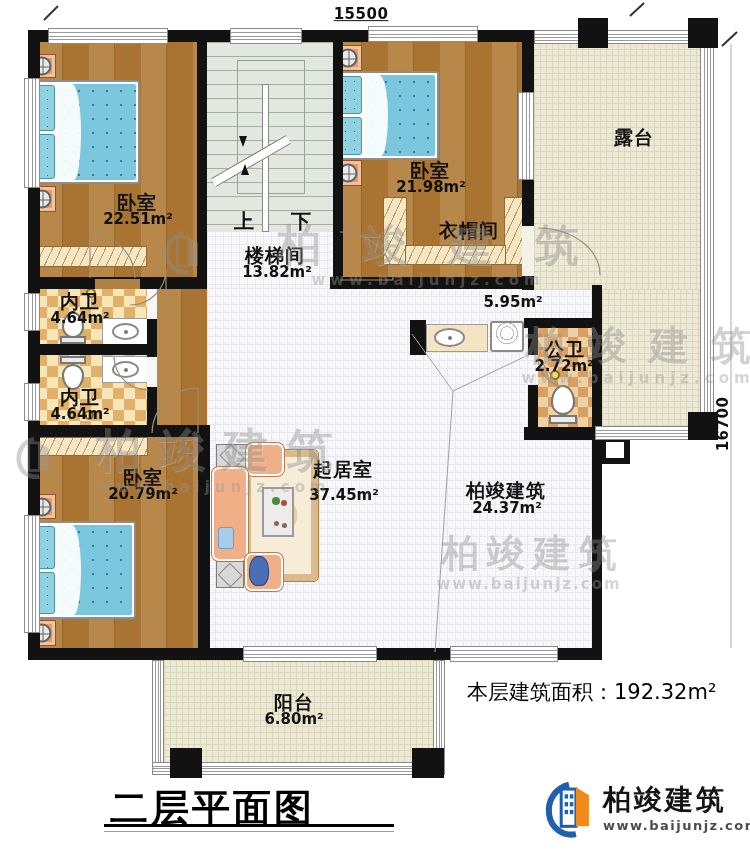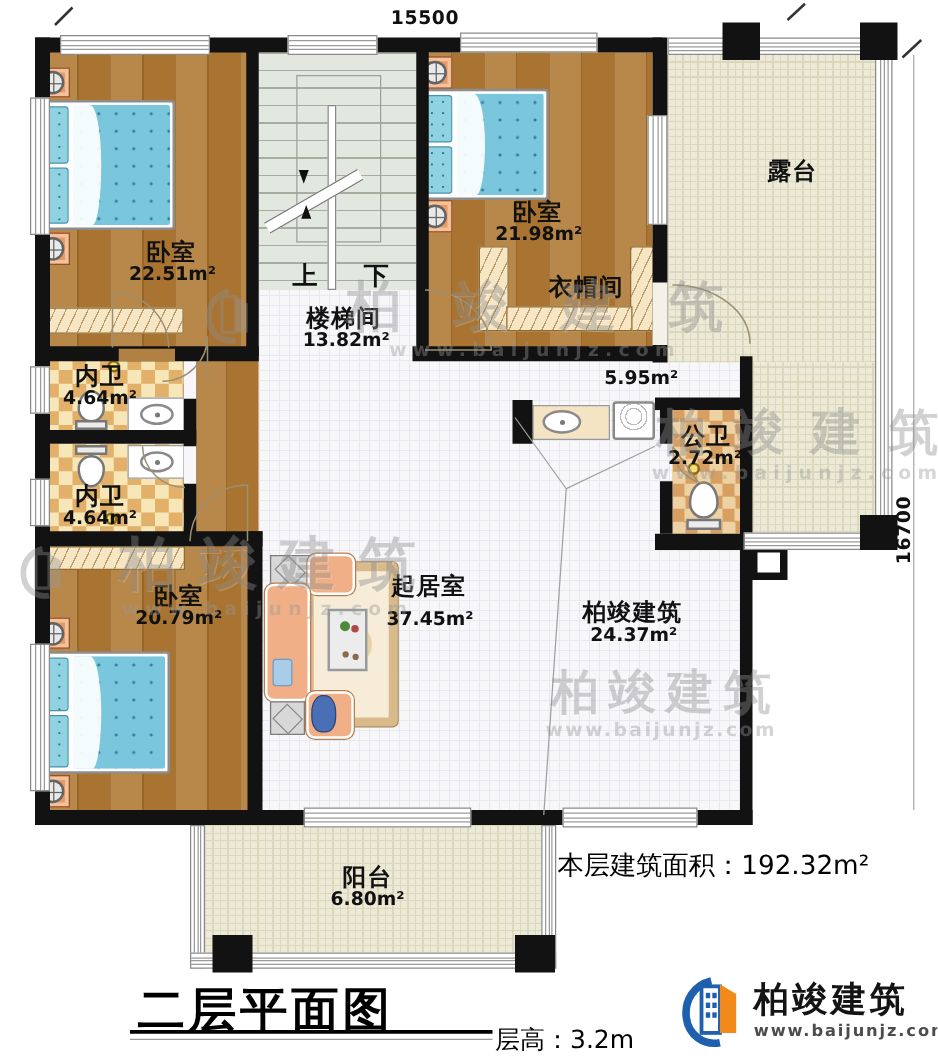--- a/index.html
+++ b/index.html
@@ -84,21 +84,21 @@
   .wm{position:absolute;z-index:7;display:flex;align-items:center;gap:12px;opacity:.40;pointer-events:none;}
   .wm-col{display:flex;flex-direction:column;align-items:center;}
   .wm-chars{font-weight:bold;color:#8d8d8d;text-shadow:1px 1px 0 rgba(255,255,255,.5);}
   .wm-url{font-weight:bold;color:#989898;letter-spacing:5px;margin-top:-4px;font-size:15px;}
   
   .title-cn{position:absolute;z-index:6;font-weight:bold;font-size:38px;letter-spacing:3px;color:#000;}
   .title-scale{position:absolute;z-index:6;font-size:33px;color:#000;letter-spacing:1px;}
   .uline{position:absolute;z-index:6;background:#000;}
   .uline2{position:absolute;z-index:6;background:#9a9a9a;}
   .fheight{position:absolute;z-index:6;font-size:20px;color:#000;font-weight:500;}
-  .areanote{position:absolute;z-index:6;font-size:21px;color:#000;font-weight:500;}
+  .areanote{position:absolute;z-index:6;font-size:21px;color:#000;font-weight:500;margin-left:21px;}
   .logo{position:absolute;z-index:6;display:flex;align-items:center;gap:8px;}
   .logo-text .brand{font-size:28px;font-weight:bold;color:#141414;letter-spacing:3px;line-height:1;}
   .logo-text .url{font-size:13px;font-weight:bold;color:#4c4c4c;letter-spacing:1.5px;margin-top:4px;}
   svg.overlay{position:absolute;left:0;top:0;z-index:5;pointer-events:none;}
 </style>
 </head>
 <body>
 
 <div id="canvas">
 
@@ -270,21 +270,21 @@
       <path d="M412,334 L453,391"></path>
     </g>
     <g stroke="#333" stroke-width="2">
       <line x1="44" y1="20" x2="58" y2="6"></line>
       <line x1="630" y1="16" x2="644" y2="3"></line>
       <line x1="722" y1="46" x2="737" y2="32"></line>
     </g>
     <line x1="731" y1="44" x2="731" y2="648" stroke="#aaa" stroke-width="1"></line>
   </svg>
 
-  <div class="label dim" style="left:340px;top:15px;">15500</div>
+  <div class="label dim" style="left:361px;top:15px;text-decoration:underline;">15500</div>
   <div class="label dim vert" style="left:724px;top:424px;">16700</div>
 
   <div class="label rname" style="left:137px;top:203px;">卧室</div>
   <div class="label rarea" style="left:138px;top:220px;">22.51m²</div>
 
   <div class="label updown" style="left:244px;top:221px;">上</div>
   <div class="label updown" style="left:301px;top:221px;">下</div>
   <div class="label rname" style="left:275px;top:256px;">楼梯间</div>
   <div class="label rarea" style="left:277px;top:273px;">13.82m²</div>
 
@@ -348,21 +348,20 @@
     <div class="wm-col" style="flex:1;">
       <div class="wm-chars" style="font-size:38px;letter-spacing:8px;margin-right:-8px;">柏竣建筑</div>
       <div class="wm-url" style="letter-spacing:2px;">www.baijunjz.com</div>
     </div>
   </div>
 
   <div class="areanote" style="left:446px;top:678px;">本层建筑面积：192.32m²</div>
   <div class="title-cn" style="left:110px;top:783px;">二层平面图</div>
   <div class="uline" style="left:104px;top:824px;width:290px;height:3px;"></div>
   <div class="uline2" style="left:104px;top:831px;width:290px;height:1px;"></div>
-  <div class="fheight" style="left:396px;top:818px;">层高：3.2m</div>
 
   <div class="logo" style="left:543px;top:778px;">
     <svg width="52" height="62" viewBox="0 0 60 70">
       <path d="M30,7 C14,11 5,25 7,41 C9,57 23,67 38,64" stroke="#1e5fae" stroke-width="7" fill="none"></path>
       <rect x="21" y="12" width="17" height="43" fill="#fff" stroke="#1e5fae" stroke-width="3.5"></rect>
       <rect x="25" y="18" width="4" height="5" fill="#1e5fae"></rect>
         <rect x="31" y="18" width="4" height="5" fill="#1e5fae"></rect>
       <rect x="25" y="27" width="4" height="5" fill="#1e5fae"></rect>
         <rect x="31" y="27" width="4" height="5" fill="#1e5fae"></rect>
       <rect x="25" y="36" width="4" height="5" fill="#1e5fae"></rect>

